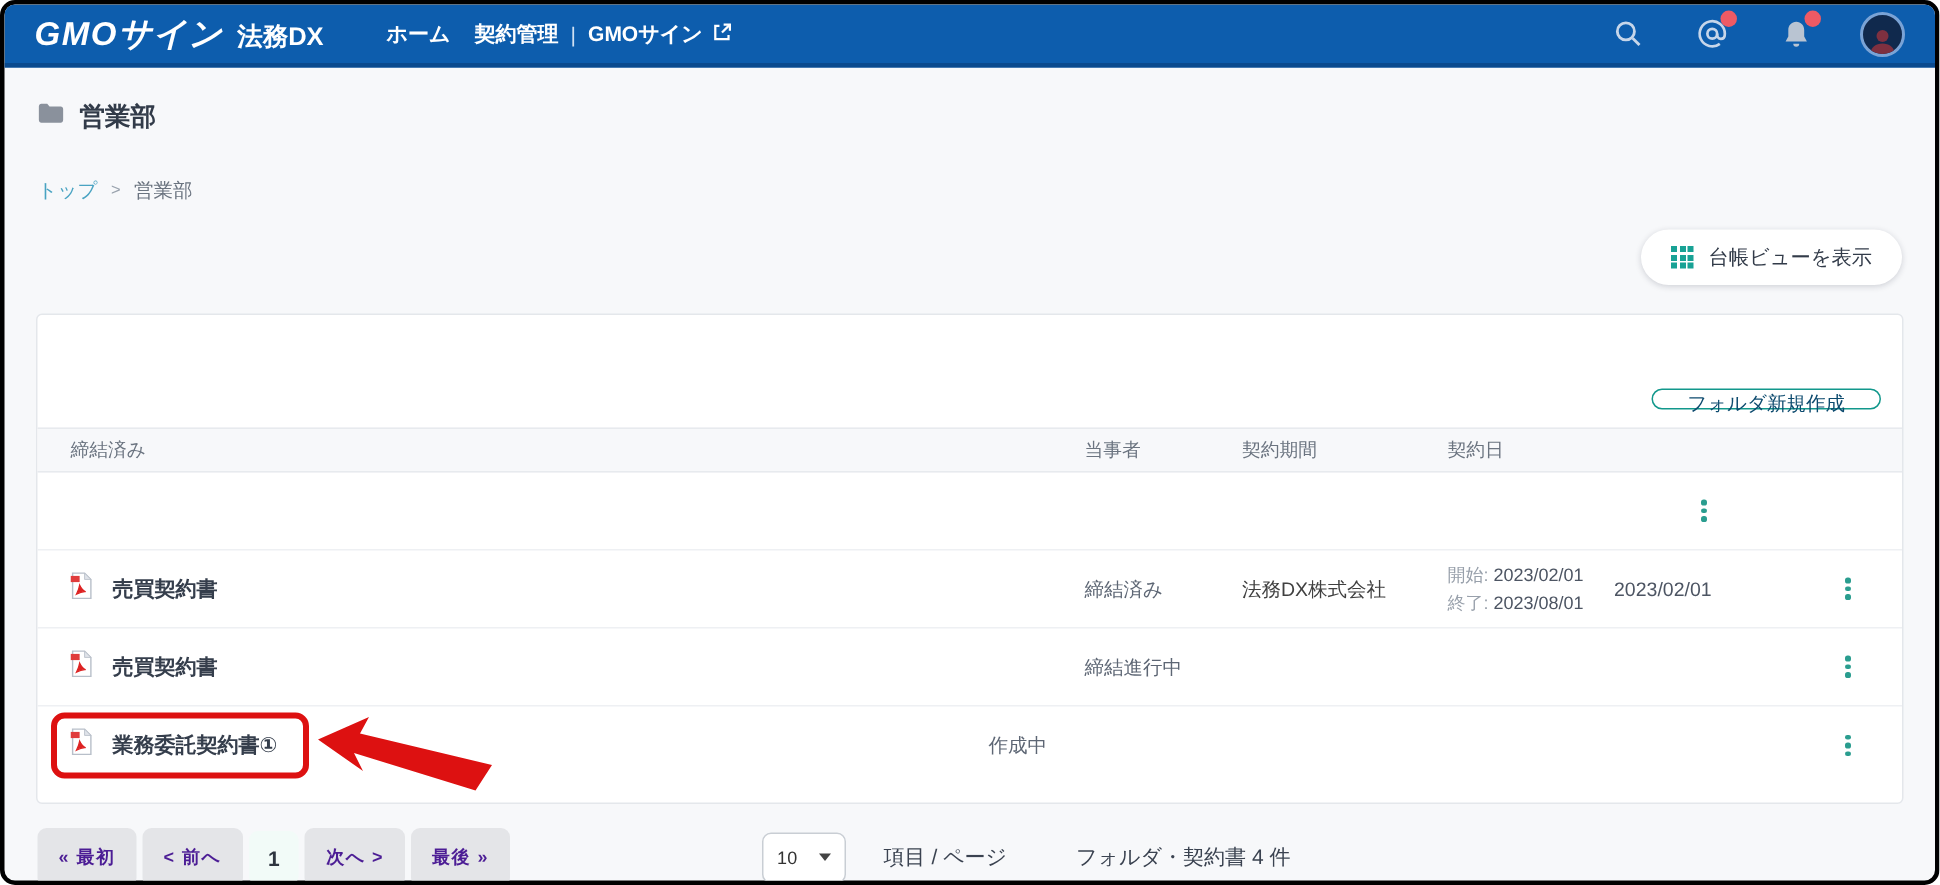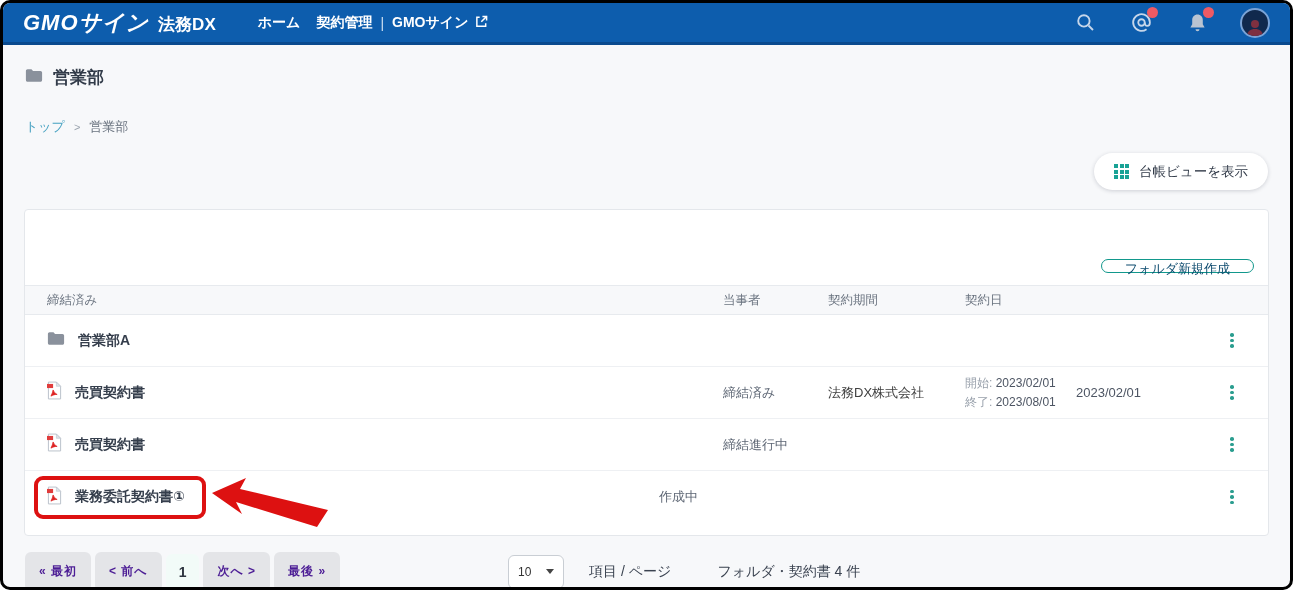--- a/index.html
+++ b/index.html
@@ -174,28 +174,20 @@
 
     <div class="thead">
       <div>締結済み</div>
       <div>当事者</div>
       <div>契約期間</div>
       <div>契約日</div>
       <div></div>
     </div>
 
     <div class="trow">
-      <div class="name-cell">
-        <span>
-          <svg width="18" height="15" viewBox="0 0 20 16" fill="#8a919c">
-            <path d="M1 3c0-1.1.8-2 1.9-2h4.3l1.7 2h8.3c1 0 1.8.8 1.8 1.8V13c0 1.1-.8 2-1.8 2H2.9C1.8 15 1 14.1 1 13V3z"></path>
-          </svg>
-        </span>
-        <span class="rowname">営業部A</span>
-      </div>
       <div class="cell-status"></div>
       <div class="cell-party"></div>
       <div class="cell-period"></div>
       <div class="cell-date"></div>
       <div class="cell-actions">
           <button class="kebab">
             <i></i>
             <i></i>
             <i></i>
           </button>

